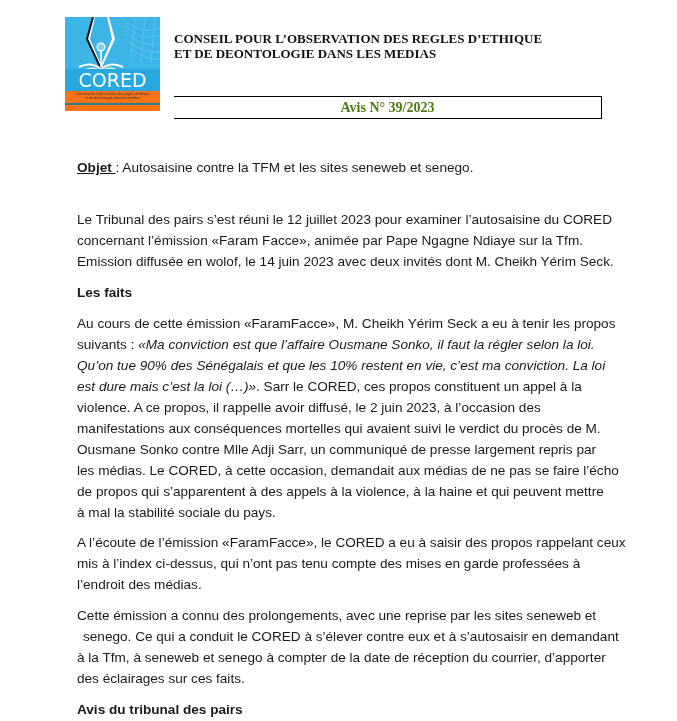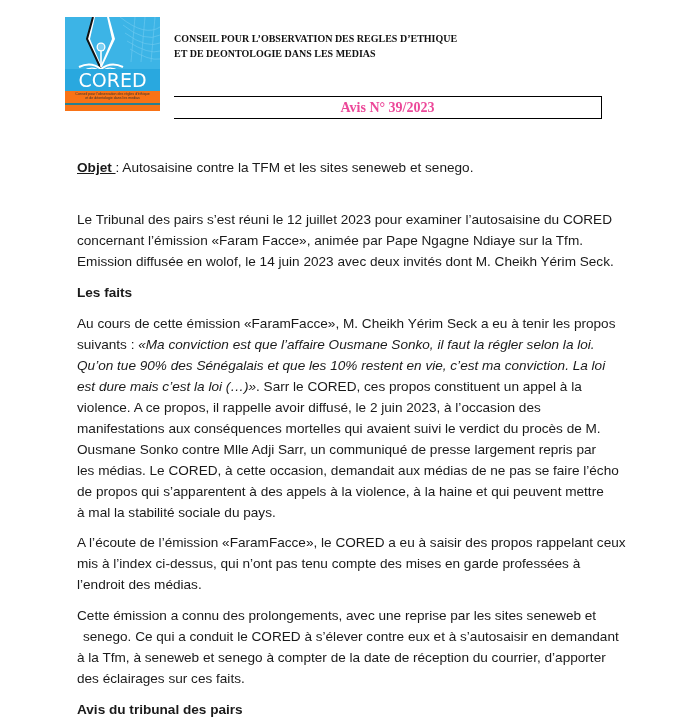--- a/index.html
+++ b/index.html
@@ -59,40 +59,40 @@
       width: 95px; height: 2px;
       background: #2a7f8f;
     }
     .org-title {
       position: absolute;
       left: 174px;
       top: 31px;
       width: 440px;
       font-family: "Liberation Serif", serif;
       font-weight: bold;
-      font-size: 10px;
+      font-size: 13px;
       line-height: 15px;
       color: #111;
       margin: 0;
     }
     .avis-box {
       position: absolute;
       left: 174px;
       top: 96px;
       width: 427px;
       height: 21px;
       border-top: 1.5px solid #000;
       border-bottom: 1.5px solid #000;
       border-right: 1.5px solid #000;
       text-align: center;
       font-family: "Liberation Serif", serif;
       font-weight: bold;
       font-size: 14px;
       line-height: 21px;
-      color: #ec4899;
+      color: #4d7c0f;
     }
     .content {
       position: absolute;
       left: 77px;
       top: 0;
       width: 560px;
       font-family: "Liberation Sans", sans-serif;
       font-size: 13.6px;
       color: #1a1a1a;
     }

